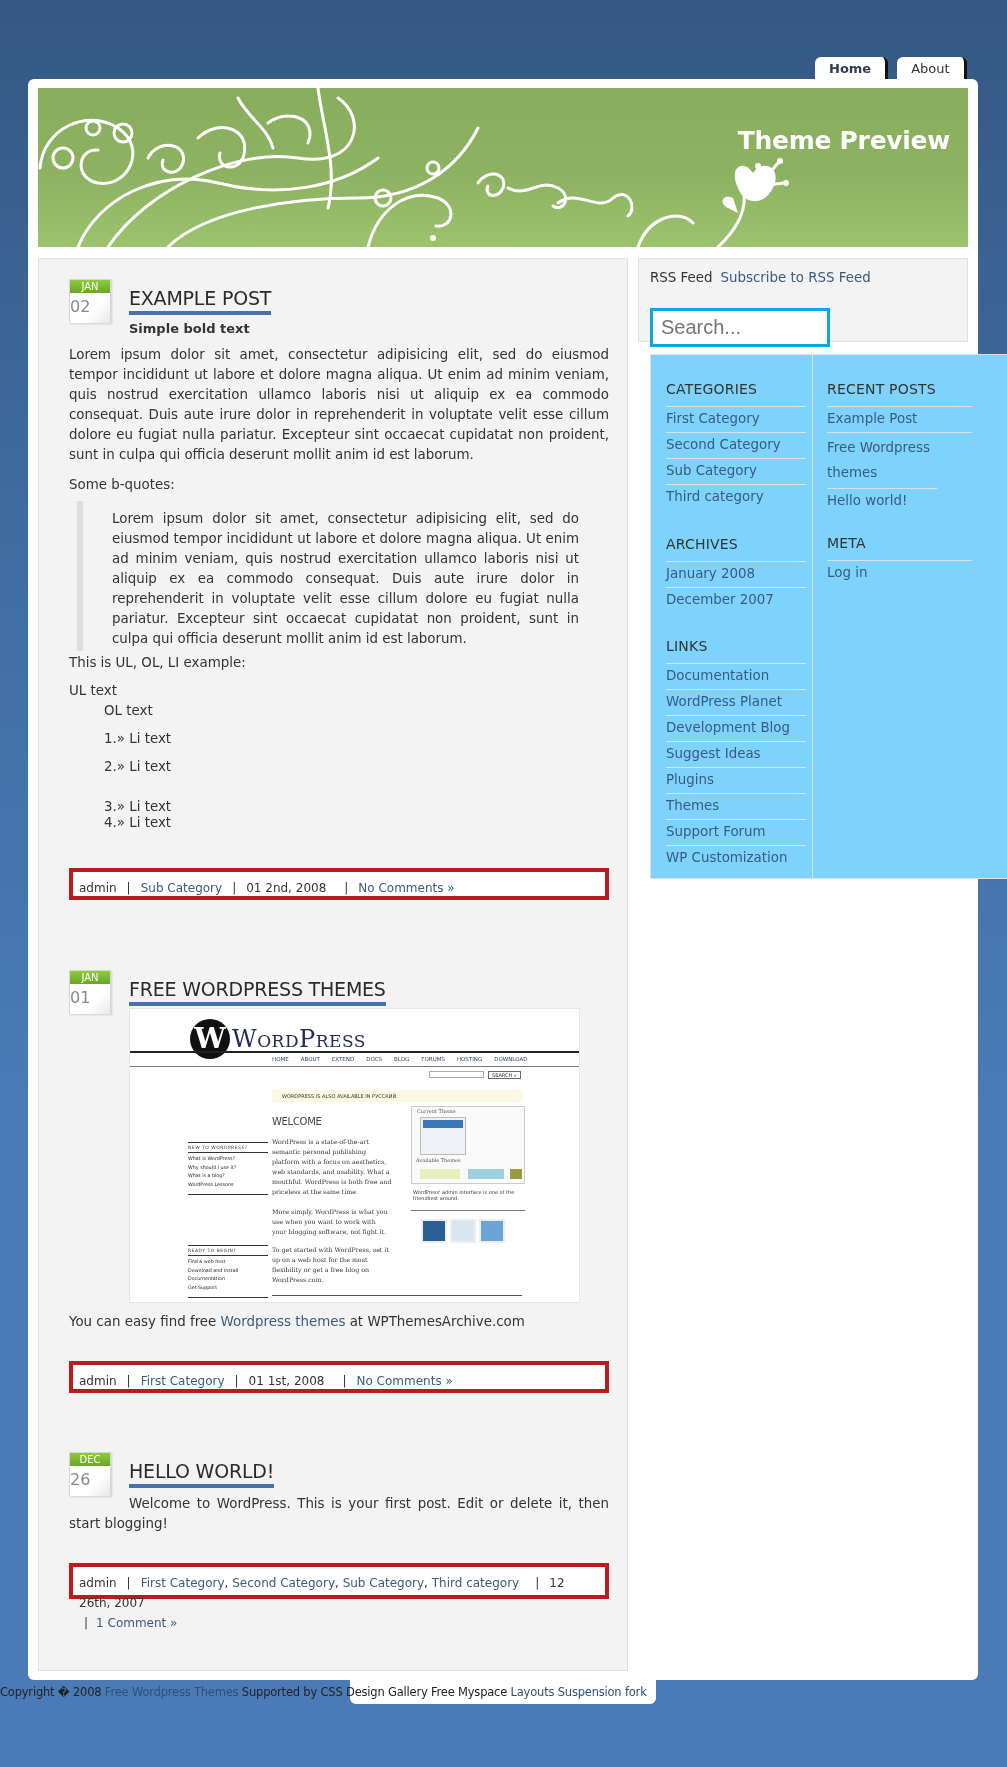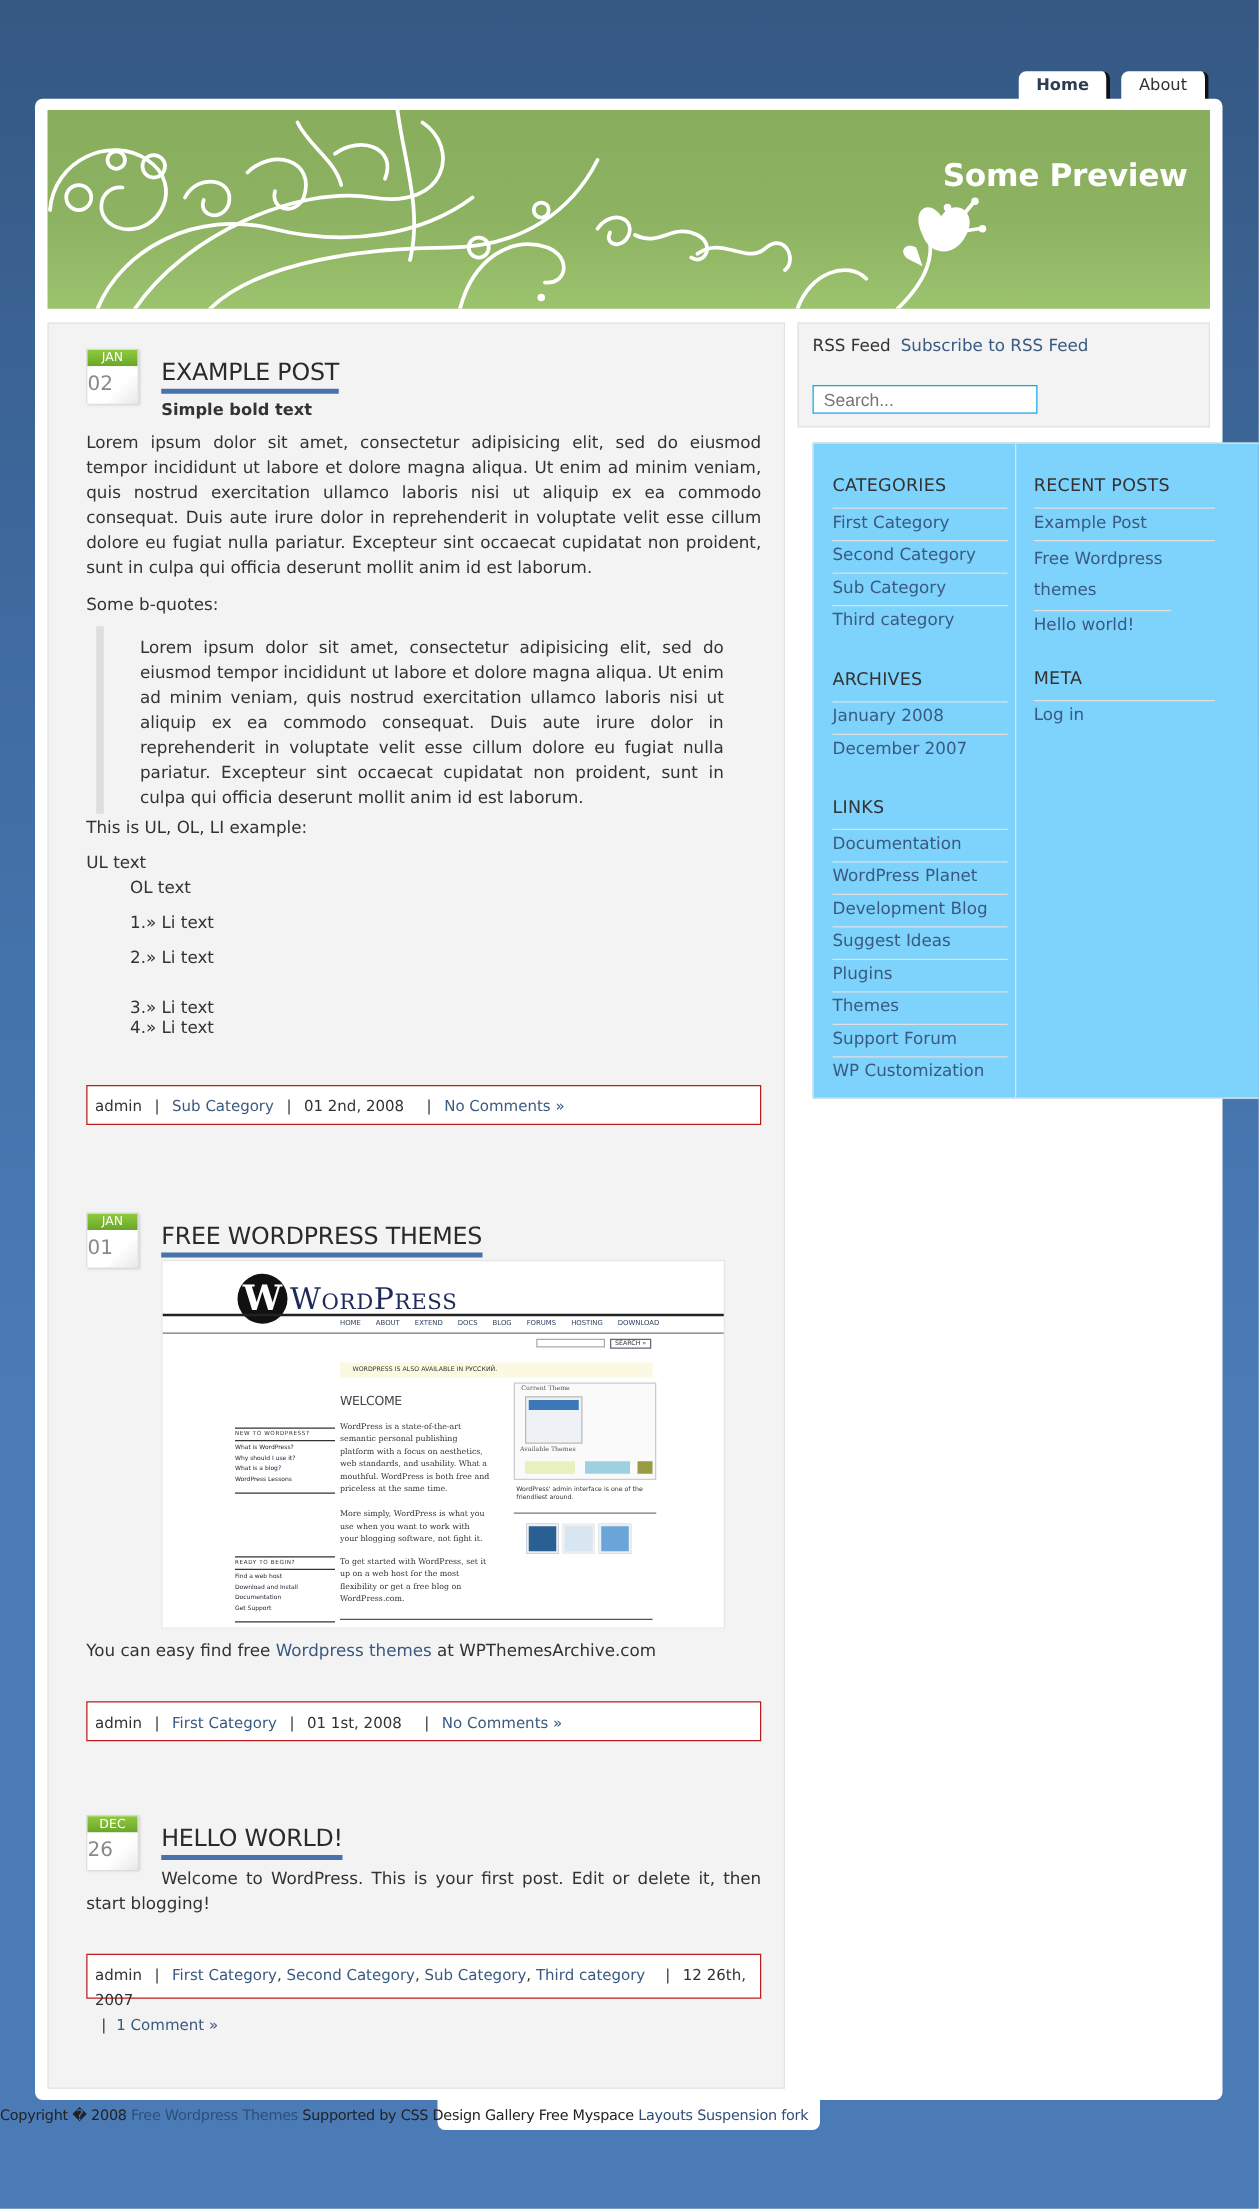--- a/index.html
+++ b/index.html
@@ -68,36 +68,36 @@
       letter-spacing: -0.2px;
     }
     .post p, .post .txt { font-size: 13.4px; line-height: 20px; color: #333; }
     .justify { text-align: justify; }
     blockquote {
       border-left: 6px solid #dedede; padding-left: 29px; margin-left: 8px;
       padding-right: 30px;
     }
     .meta {
       position: absolute; left: 0; width: 540px;
-      background: #fff; border: 1px solid #b91c1c;
+      background: #fff; border: 4px solid #b91c1c;
       font-size: 12px; color: #333; padding: 6px 6px; line-height: 20px;
     }
     .meta .sep { margin: 0 10px; }
 
     
     .side-top {
       position: absolute; left: 610px; top: 179px; width: 330px; height: 84px;
       background: #f3f3f3; border: 1px solid #e2e2e2;
     }
     .rss { position: absolute; left: 11px; top: 11px; font-size: 13.4px; color: #333; }
     .rss a { margin-left: 8px; }
     .search {
-      position: absolute; left: 11px; top: 49px; width: 180px; height: 23px;
-      background: #fff; border: 1px solid #0ea5e9;
-      font-family: "Liberation Sans", sans-serif; font-size: 14px; color: #333; padding: 2px 8px;
+      position: absolute; left: 11px; top: 49px; width: 180px; height: 39px;
+      background: #fff; border: 3px solid #0ea5e9;
+      font-family: "Liberation Sans", sans-serif; font-size: 20px; color: #333; padding: 2px 8px;
     }
     .side-main {
       position: absolute; left: 610px; top: 275px; width: 390px; height: 525px;
       background: #7dd3fc; border: 1px solid #e2e2e2; margin-left: 12px;
     }
     .side-col-divider { position: absolute; left: 161px; top: 0; bottom: 0; width: 1px; background: #e2e2e2; }
     .widget { position: absolute; width: 140px; }
     .widget h3 {
       font-size: 14px; font-weight: normal; color: #333; letter-spacing: 0.2px;
       padding-bottom: 8px; border-bottom: 1px solid #e0e0e0; height: 28px; line-height: 20px;
@@ -163,21 +163,21 @@
       </g>
       <g fill="#fff">
         <path d="M700 100 C 690 80, 705 70, 715 85 C 725 70, 745 80, 735 100 C 725 120, 705 115, 700 100 Z"></path>
         <path d="M690 120 C 680 115, 685 105, 695 110 L 700 125 Z"></path>
         <circle cx="395" cy="150" r="3"></circle>
         <circle cx="720" cy="78" r="3"></circle>
         <circle cx="742" cy="73" r="3"></circle>
         <circle cx="748" cy="95" r="3"></circle>
       </g>
     </svg>
-    <div class="site-title">Some Preview</div>
+    <div class="site-title">Theme Preview</div>
   </div>
 
   <div class="content">
 
     <div class="post" style="top:20px; height:620px;">
       <div class="date-badge">
         <div class="mon">JAN</div>
         <div class="day">02</div>
       </div>
       <div class="post-title">EXAMPLE POST</div>

